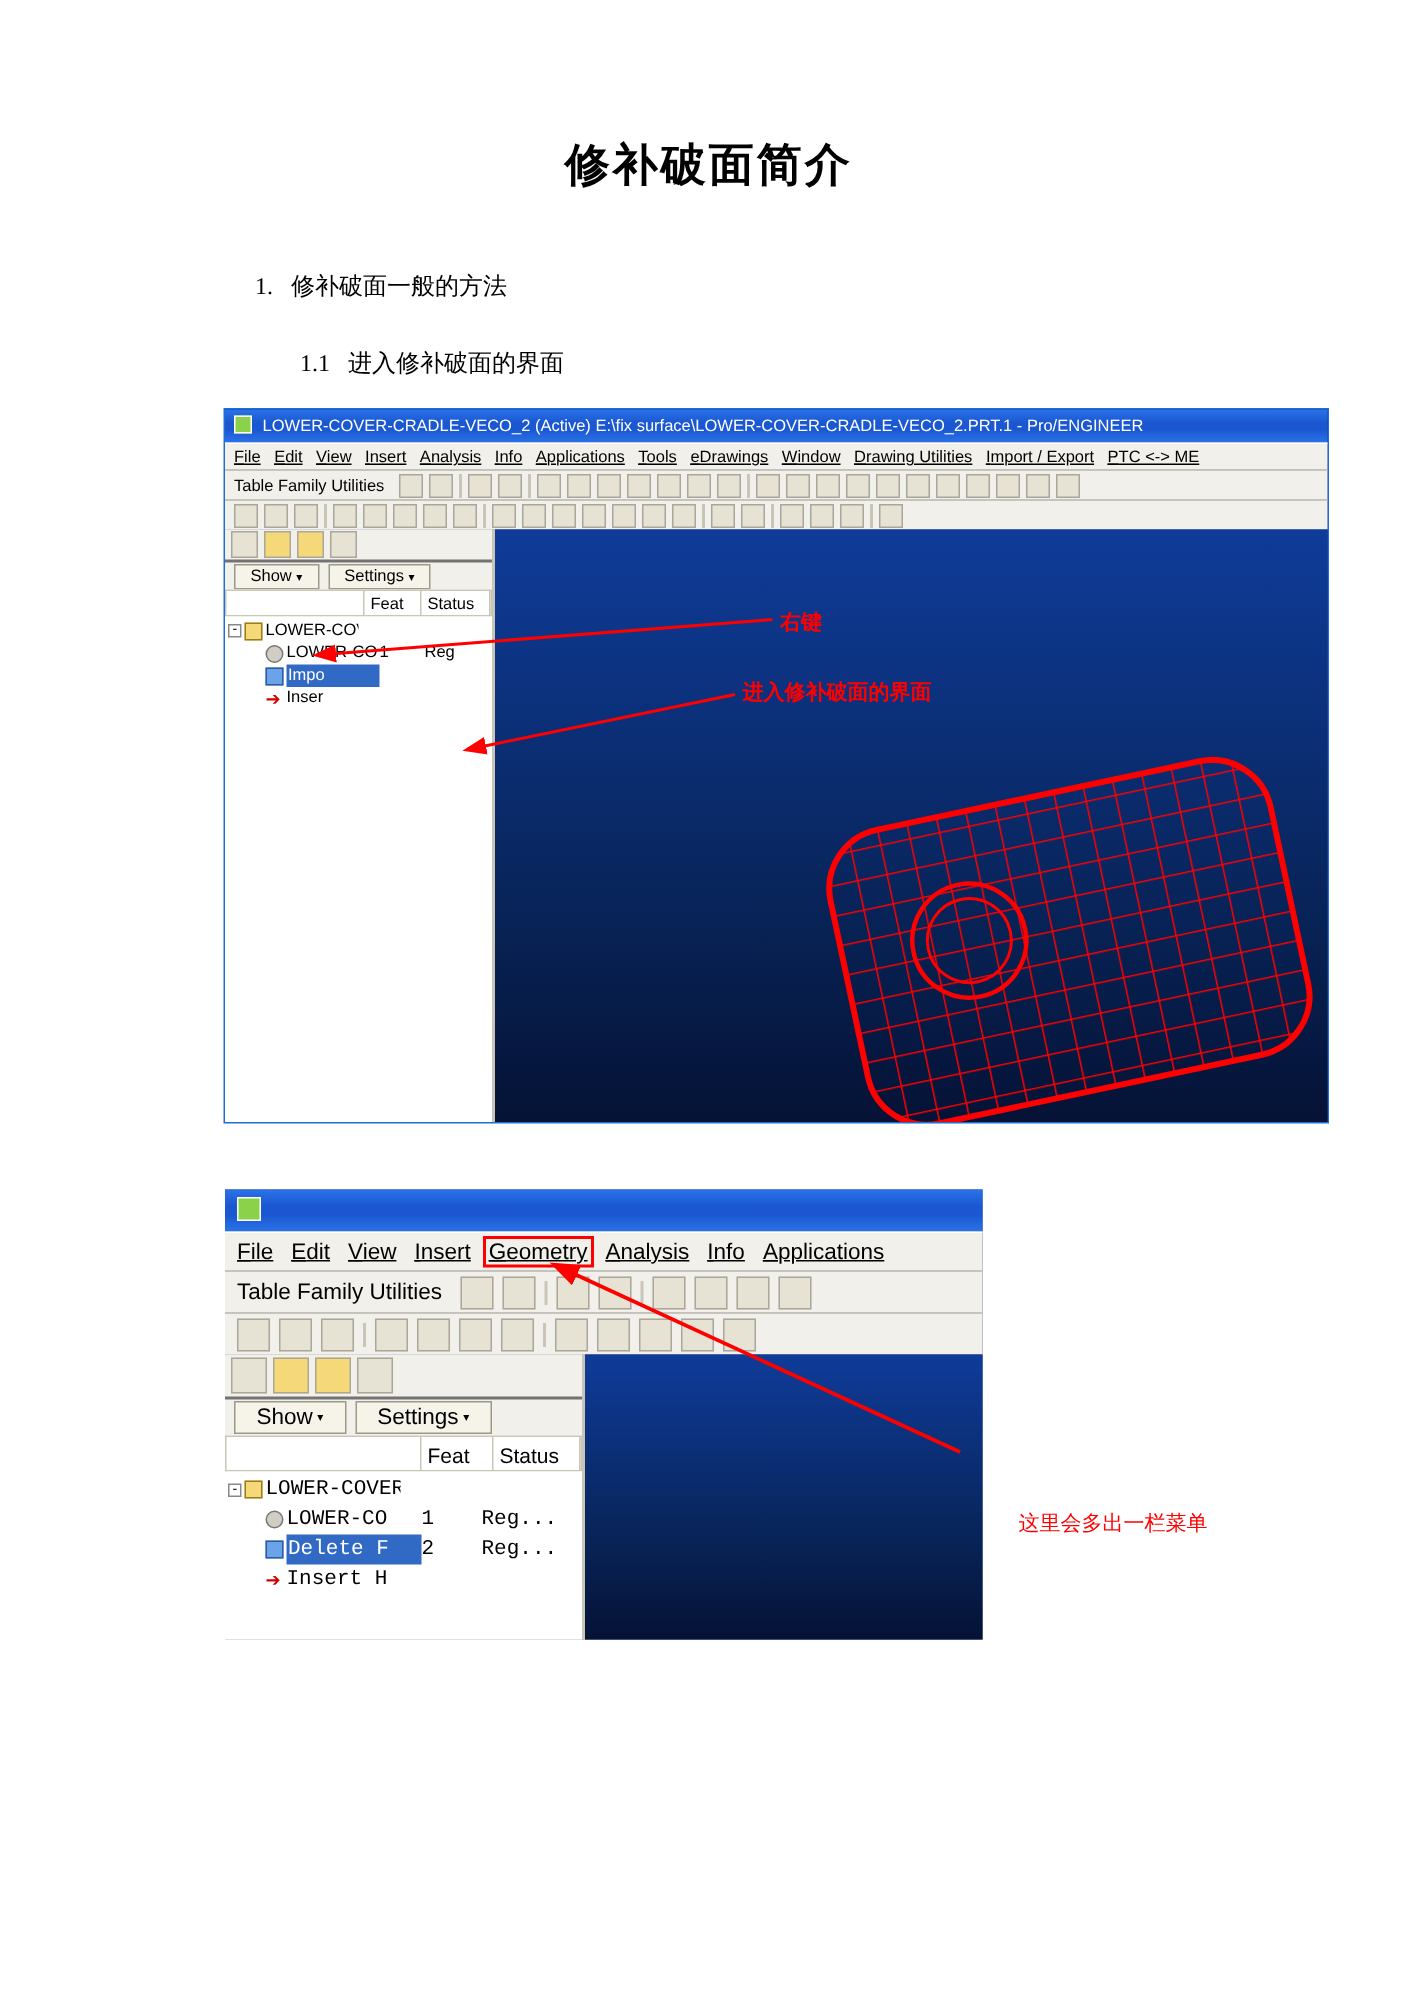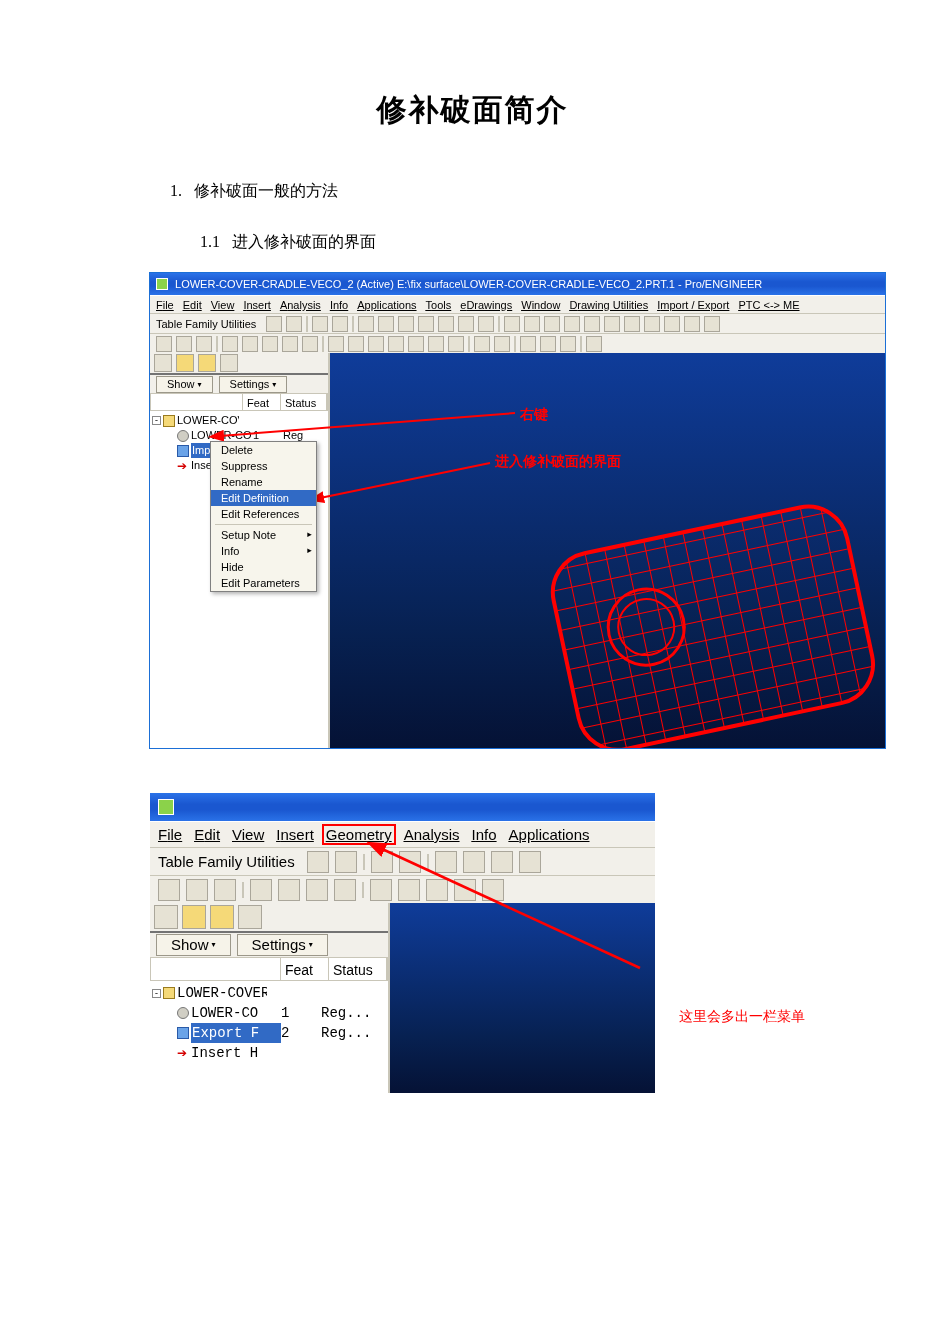--- a/index.html
+++ b/index.html
@@ -292,32 +292,20 @@
             </pattern>
           </defs>
           <rect x="40" y="30" width="300" height="200" rx="40" ry="40" fill="url(#grid)" stroke="#ff0000" stroke-width="4"></rect>
           <circle cx="125" cy="115" r="38" fill="none" stroke="#ff0000" stroke-width="3"></circle>
           <circle cx="125" cy="115" r="28" fill="none" stroke="#ff0000" stroke-width="2"></circle>
         </svg>
       </div>
     </div>
   </div>
 
-  <div class="ctxmenu" id="ctx1" style="left:60px; top:168px;">
-        <div class="mi">Delete</div>
-        <div class="mi">Suppress</div>
-        <div class="mi">Rename</div>
-        <div class="mi sel">Edit Definition</div>
-        <div class="mi">Edit References</div>
-        <div class="msep"></div>
-        <div class="mi sub">Setup Note</div>
-        <div class="mi sub">Info</div>
-        <div class="mi">Hide</div>
-        <div class="mi">Edit Parameters</div>
-      </div>
 
   <div class="anno" style="left:370px; top:133px;">右键</div>
   <div class="anno" style="left:345px; top:180px;">进入修补破面的界面</div>
 
   <svg class="arrow-svg" style="left:0;top:0;width:735px;height:475px;">
     <defs>
       <marker id="ah1" markerWidth="10" markerHeight="10" refX="2" refY="3" orient="auto">
         <path d="M0,0 L0,6 L8,3 z" fill="#ff0000"></path>
       </marker>
     </defs>
@@ -398,21 +386,21 @@
                 <span class="sp" style="width:11px"></span>
                 <span class="nodeico gear"></span>
                 <span class="" style="flex:0 0 90px;overflow:hidden">LOWER-CO</span>
                 <span style="flex:0 0 40px">1</span>
                 <span>Reg...</span>
               </div>
               <div class="trl">
                 <span class="sp" style="width:14px"></span>
                 <span class="sp" style="width:11px"></span>
                 <span class="nodeico imp"></span>
-                <span class="seltxt" style="flex:0 0 90px;overflow:hidden">Export F</span>
+                <span class="seltxt" style="flex:0 0 90px;overflow:hidden">Delete F</span>
                 <span style="flex:0 0 40px">2</span>
                 <span>Reg...</span>
               </div>
               <div class="trl">
                 <span class="sp" style="width:14px"></span>
                 <span class="sp" style="width:11px"></span>
                 <span class="nodeico arrow">➔</span>
                 <span class="" style="flex:0 0 90px;overflow:hidden">Insert H</span>
                 <span style="flex:0 0 40px"></span>
                 <span></span>

